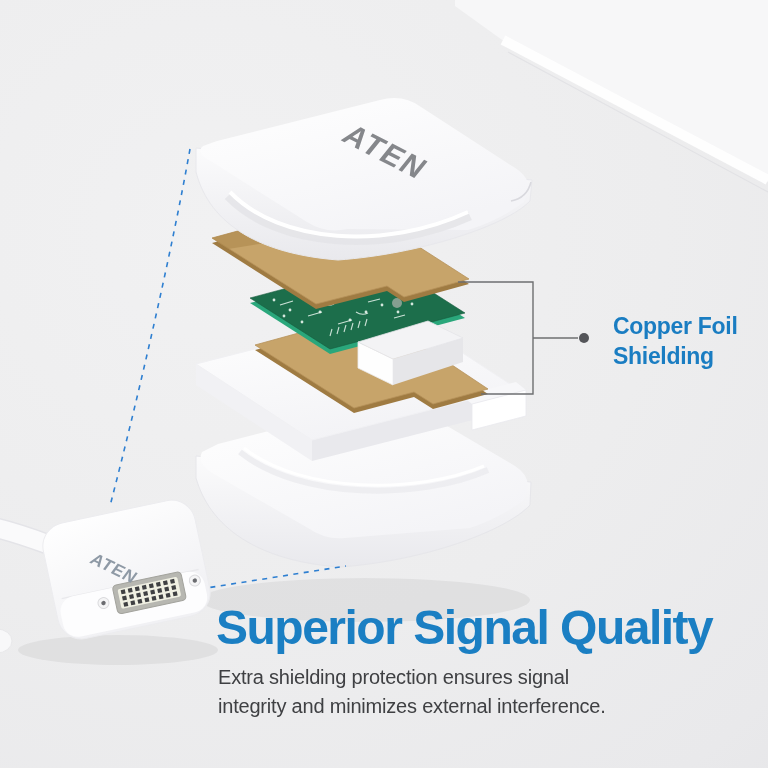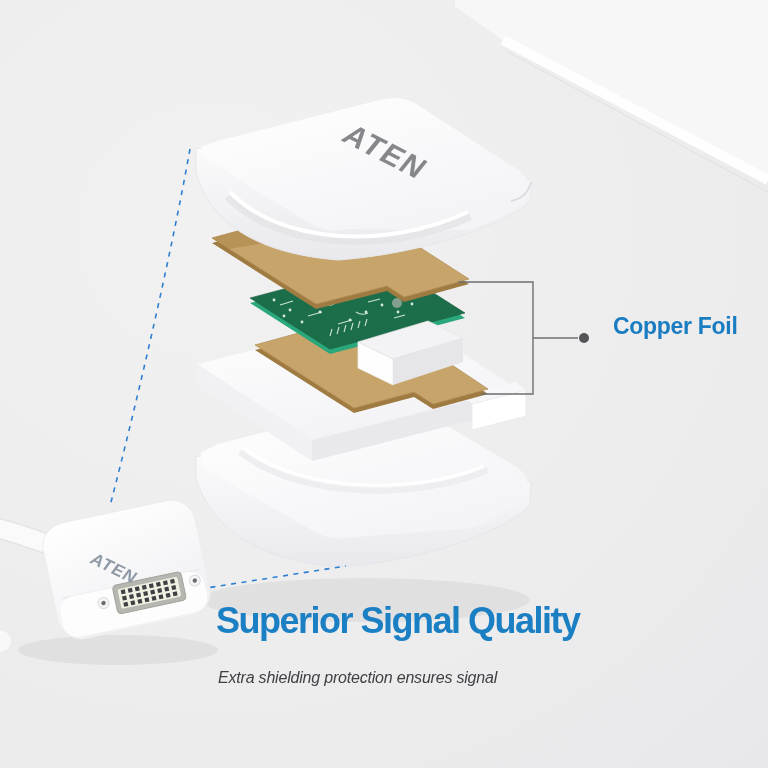--- a/index.html
+++ b/index.html
@@ -9,27 +9,27 @@
     font-family:"Liberation Sans", sans-serif;
   }
   .stage svg{position:absolute;left:0;top:0;}
   .callout-label{
     position:absolute;left:597px;top:311px;
     font-size:23px;font-weight:bold;line-height:30px;letter-spacing:-0.3px;
     color:#1a7dc2;white-space:nowrap;margin-left:16px;
   }
   .headline{
     position:absolute;left:216px;top:600px;
-    font-size:36px;font-weight:bold;letter-spacing:-1.5px;
+    font-size:48px;font-weight:bold;letter-spacing:-1.5px;
     color:#1b7fc3;white-space:nowrap;
   }
   .desc{
     position:absolute;left:218px;top:663px;
-    font-size:16px;line-height:29px;letter-spacing:-0.2px;
-    color:#3f4043;white-space:nowrap;font-style:italic;
+    font-size:20px;line-height:29px;letter-spacing:-0.2px;
+    color:#3f4043;white-space:nowrap;
   }
   .desc div{white-space:nowrap;}
 </style>
 </head>
 <body>
 
 <div class="stage">
 
 <svg width="768" height="768" viewBox="0 0 768 768">
   <defs>
@@ -196,21 +196,23 @@
           <circle cx="192" cy="596" r="2.2" fill="#6b6c70"></circle>
         </g>
       </g>
       <text transform="translate(92,556) rotate(38) skewX(-10)" font-size="17" font-weight="bold" letter-spacing="1" fill="#8e99a5">ATEN</text>
     </g>
   </g>
 </svg>
 
 <div class="callout-label">
   <div>Copper Foil</div>
+  <div>Shielding</div>
 </div>
 
 <div class="headline">Superior Signal Quality</div>
 
 <div class="desc">
   <div>Extra shielding protection ensures signal</div>
+  <div>integrity and minimizes external interference.</div>
 </div>
 
 </div>
 
 </body></html>

